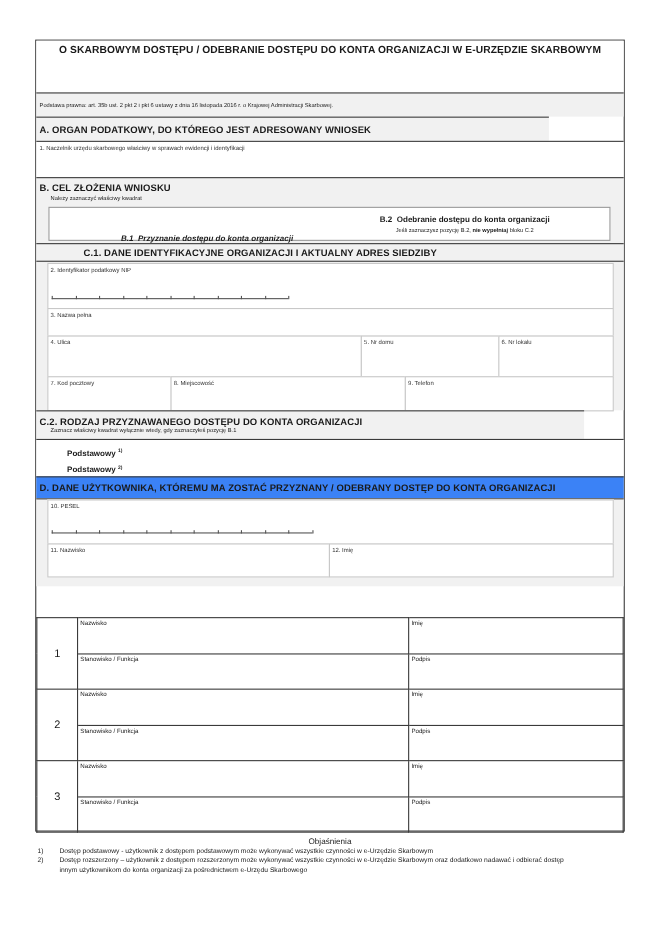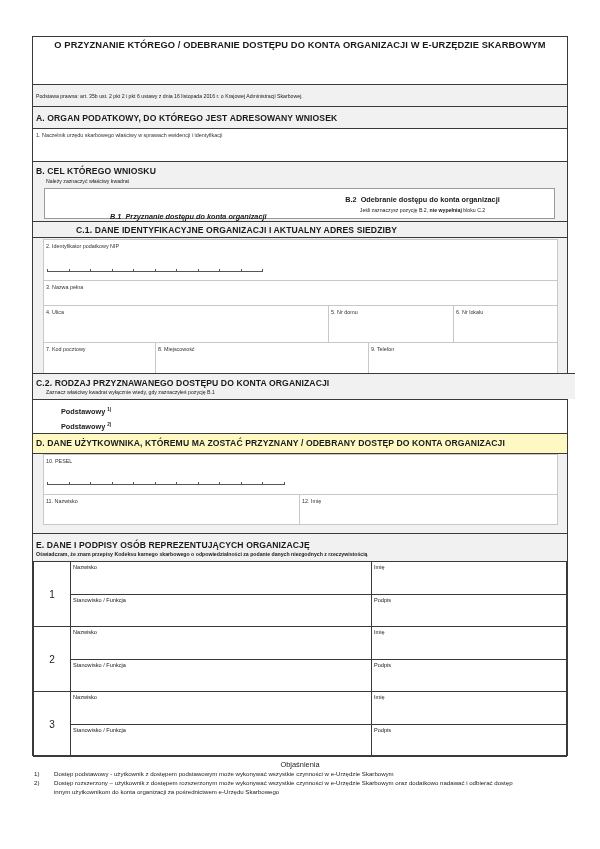--- a/index.html
+++ b/index.html
@@ -44,34 +44,34 @@
   .notes .row { font-size: 6.1px; display: flex; margin-top: 1px; }
   .notes .row .n { width: 22px; padding-left: 2px; }
   .notes .row .tx { flex: 1; line-height: 8.4px; }
 </style>
 </head>
 <body>
 
 <div class="frame">
 
   <div class="abs title">
-    <div class="t2">O PRZYZNANIE KTÓREGO / ODEBRANIE DOSTĘPU DO KONTA ORGANIZACJI W E-URZĘDZIE SKARBOWYM</div>
+    <div class="t2">O SKARBOWYM DOSTĘPU / ODEBRANIE DOSTĘPU DO KONTA ORGANIZACJI W E-URZĘDZIE SKARBOWYM</div>
   </div>
 
   <div class="abs basis gray bt">Podstawa prawna: art. 35b ust. 2 pkt 2 i pkt 6 ustawy z dnia 16 listopada 2016 r. o Krajowej Administracji Skarbowej.</div>
 
-  <div class="abs gray bt" style="left:0;top:69px;width:534px;height:22px;">
+  <div class="abs gray bt" style="left:0;top:69px;width:466px;height:22px;">
     <div class="sec-h" style="padding-top:6px;">A. ORGAN PODATKOWY, DO KTÓREGO JEST ADRESOWANY WNIOSEK</div>
   </div>
   <div class="abs" style="left:0;top:91px;width:534px;height:33px;background:#fff;border-top:1px solid #3a3a3a;">
     <div class="lbl" style="padding:3px 0 0 3px;">1. Naczelnik urzędu skarbowego właściwy w sprawach ewidencji i identyfikacji</div>
   </div>
 
   <div class="abs gray bt" style="left:0;top:124px;width:534px;height:60px;">
-    <div class="sec-h" style="padding-top:4px;">B. CEL KTÓREGO WNIOSKU</div>
+    <div class="sec-h" style="padding-top:4px;">B. CEL ZŁOŻENIA WNIOSKU</div>
     <div class="small" style="padding-left:13px;margin-top:2px;">Należy zaznaczyć właściwy kwadrat</div>
     <div class="abs" style="left:11px;top:26px;width:511px;height:31px;background:#fff;border:1px solid #9a9a9a;">
       <div class="abs" style="left:65px;top:23px;width:170px;font-style:italic;">
         <div class="btitle"><span>B.1</span>&nbsp;&nbsp;<span>Przyznanie dostępu do konta organizacji</span></div>
         <div class="bsub"><span>Jeśli zaznaczysz pozycję B.1, </span><b>wypełnij</b><span> blok C.2</span></div>
       </div>
       <div class="abs" style="left:290px;top:6px;text-align:center;width:175px;">
         <div class="btitle"><span>B.2</span>&nbsp;&nbsp;<span>Odebranie dostępu do konta organizacji</span></div>
         <div class="bsub"><span>Jeśli zaznaczysz pozycję B.2, </span><b>nie wypełniaj</b><span> bloku C.2</span></div>
       </div>
@@ -114,30 +114,30 @@
       <span class="lbl">7. Kod pocztowy</span>
     </div>
     <div class="cell" style="left:122px;top:120px;width:214px;height:32px;">
       <span class="lbl">8. Miejscowość</span>
     </div>
     <div class="cell" style="left:335px;top:120px;width:190px;height:32px;">
       <span class="lbl">9. Telefon</span>
     </div>
   </div>
 
-  <div class="abs gray bt" style="left:0;top:336px;width:542px;height:26px;">
+  <div class="abs gray bt" style="left:0;top:336px;width:498px;height:26px;">
     <div class="sec-h" style="padding-top:4px;">C.2. RODZAJ PRZYZNAWANEGO DOSTĘPU DO KONTA ORGANIZACJI</div>
     <div class="small" style="padding-left:13px;margin-top:1px;">Zaznacz właściwy kwadrat wyłącznie wtedy, gdy zaznaczyłeś pozycję B.1</div>
   </div>
   <div class="abs bt" style="left:0;top:362px;width:534px;height:34px;background:#fff;">
     <div class="opt" style="left:28px;top:7px;"><span>Podstawowy</span> <sup>1)</sup></div>
     <div class="opt" style="left:28px;top:22px;"><span>Podstawowy</span> <sup>2)</sup></div>
   </div>
 
-  <div class="abs bt" style="left:0;top:396px;width:534px;height:20px;background:#fef9c3;">
+  <div class="abs bt" style="left:0;top:396px;width:534px;height:20px;background:#3b82f6;">
     <div class="sec-h" style="padding-top:4px;">D. DANE UŻYTKOWNIKA, KTÓREMU MA ZOSTAĆ PRZYZNANY / ODEBRANY DOSTĘP DO KONTA ORGANIZACJI</div>
   </div>
   <div class="abs gray bt" style="left:0;top:416px;width:534px;height:80px;">
     <div class="cell" style="left:10px;top:0;width:515px;height:41px;">
       <span class="lbl">10. PESEL</span>
       <div class="ticks" id="pesel-ticks" style="left:3px;top:25px;width:237px;">
           <span style="left: 0%;"></span>
           <span style="left: 9.09091%;"></span>
           <span style="left: 18.1818%;"></span>
           <span style="left: 27.2727%;"></span>
@@ -152,24 +152,20 @@
         </div>
     </div>
     <div class="cell" style="left:10px;top:40px;width:257px;height:31px;">
       <span class="lbl">11. Nazwisko</span>
     </div>
     <div class="cell" style="left:266px;top:40px;width:259px;height:31px;">
       <span class="lbl">12. Imię</span>
     </div>
   </div>
 
-  <div class="abs gray bt" style="left:0;top:496px;width:534px;height:28px;">
-    <div class="sec-h" style="padding-top:6px;">E. DANE I PODPISY OSÓB REPREZENTUJĄCYCH ORGANIZACJĘ</div>
-    <div style="font-size:5.2px;font-weight:bold;padding-left:3px;margin-top:1px;">Oświadczam, że znam przepisy Kodeksu karnego skarbowego o odpowiedzialności za podanie danych niezgodnych z rzeczywistością</div>
-  </div>
 
   <table class="persons">
     <tbody>
       <tr>
         <td class="num" rowspan="2">1</td>
         <td>Nazwisko</td>
         <td class="right">Imię</td>
       </tr>
       <tr>
         <td>Stanowisko / Funkcja</td>

